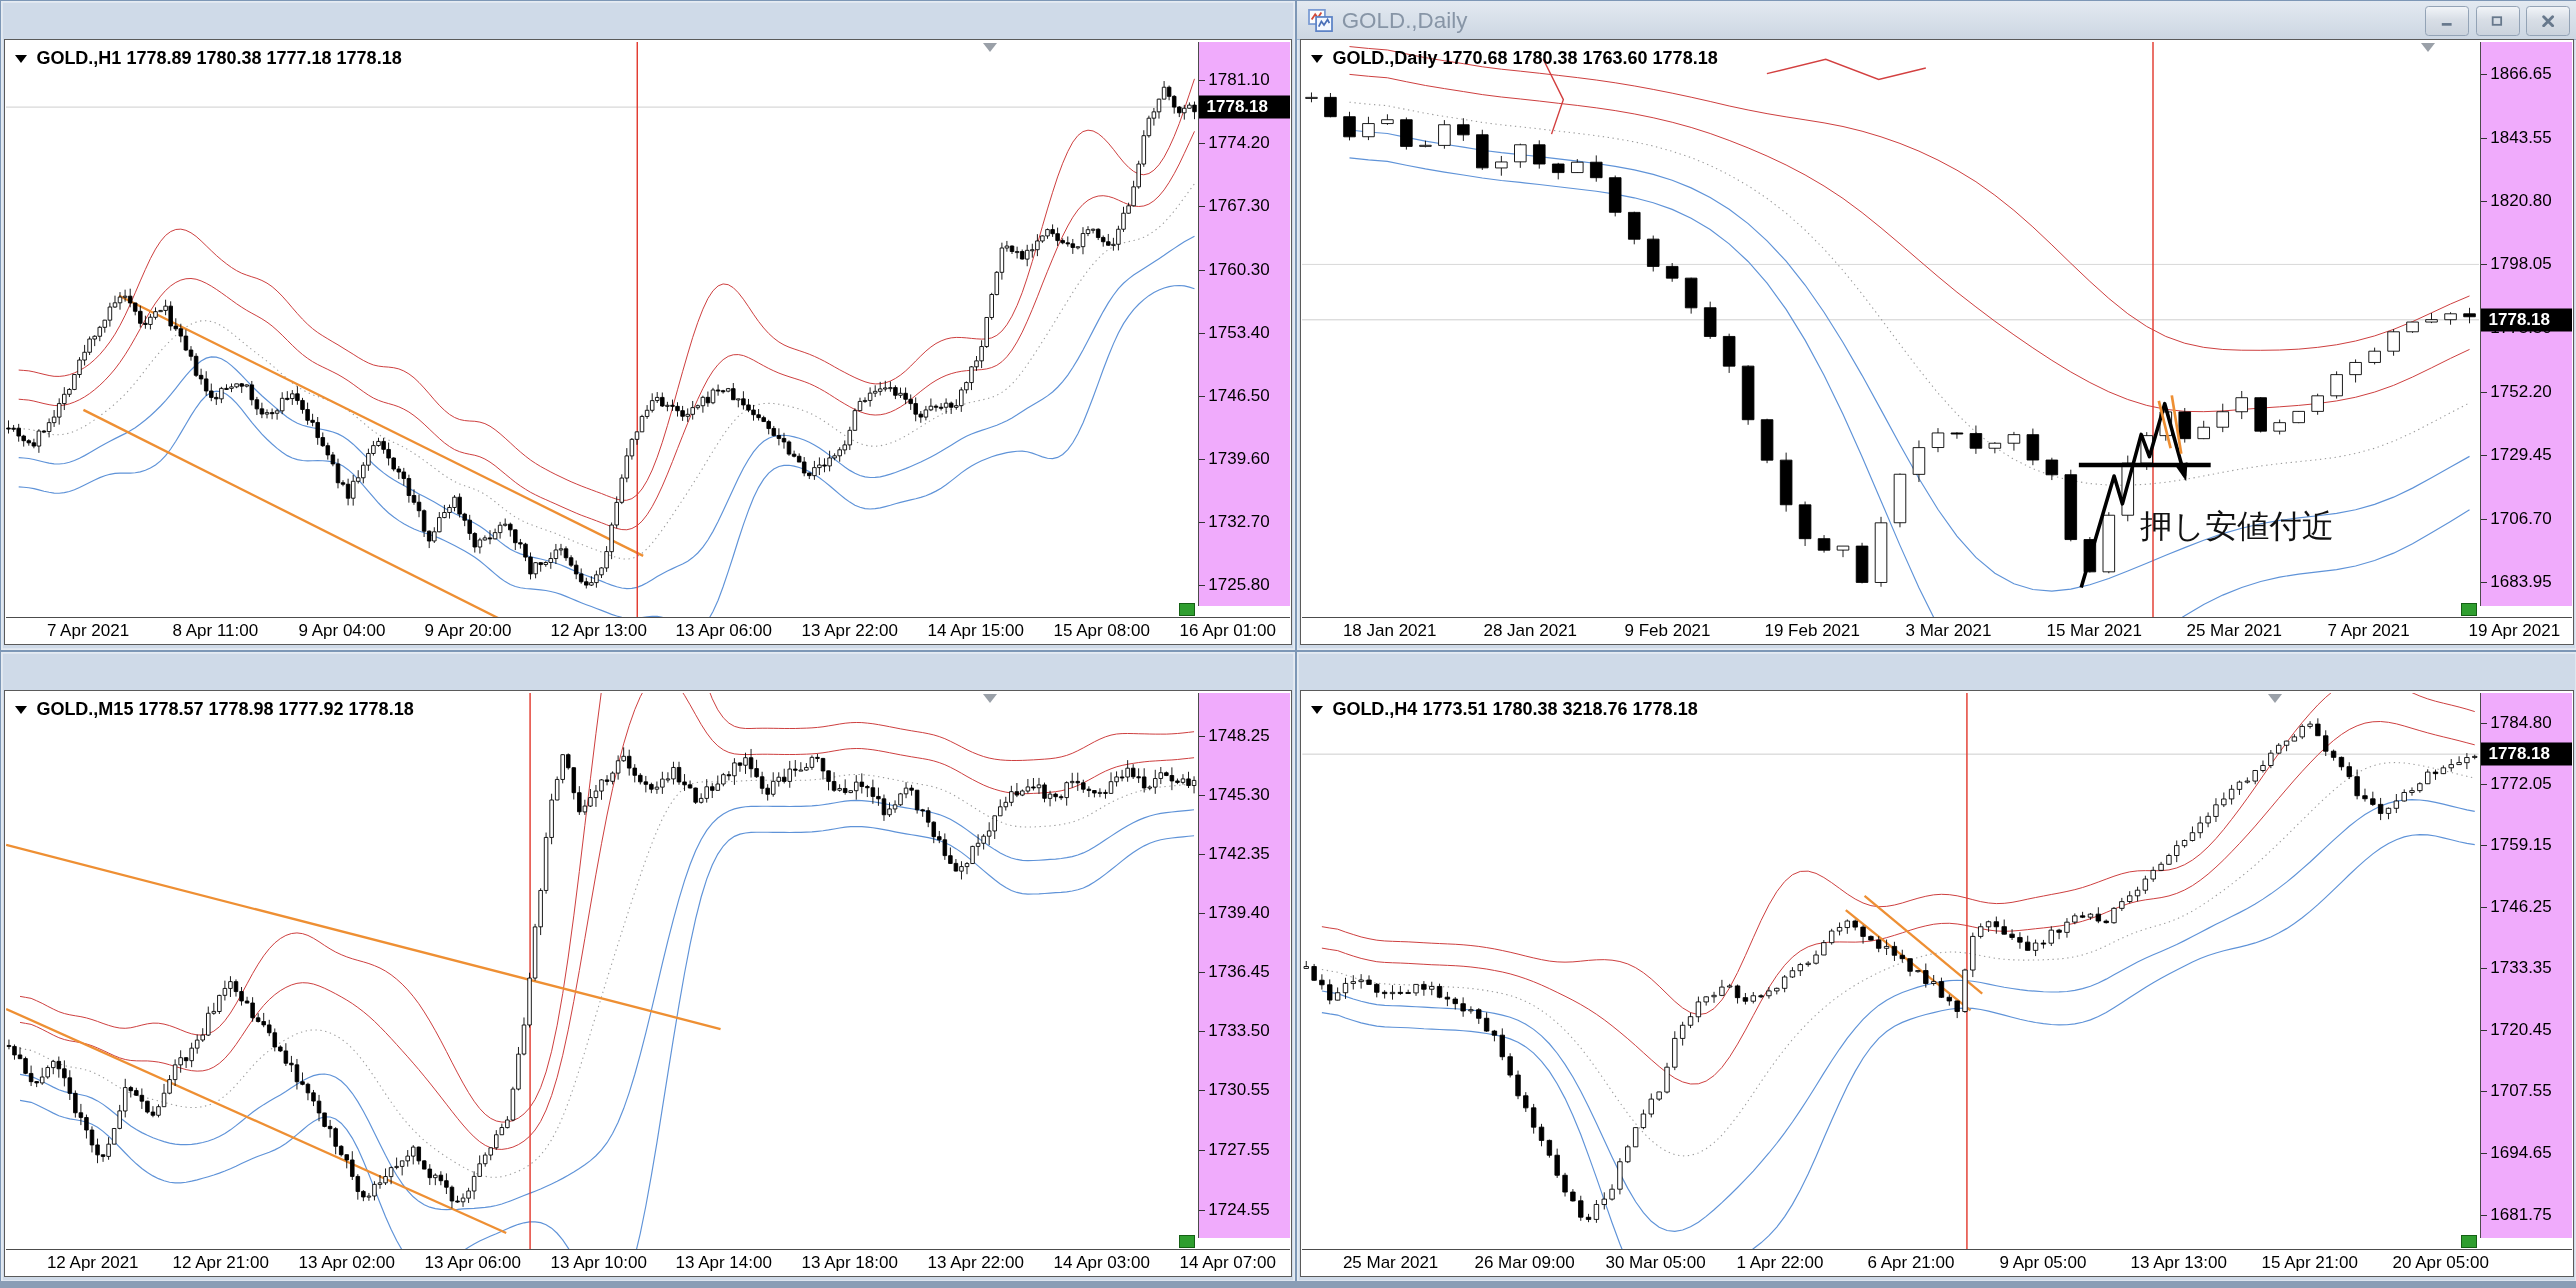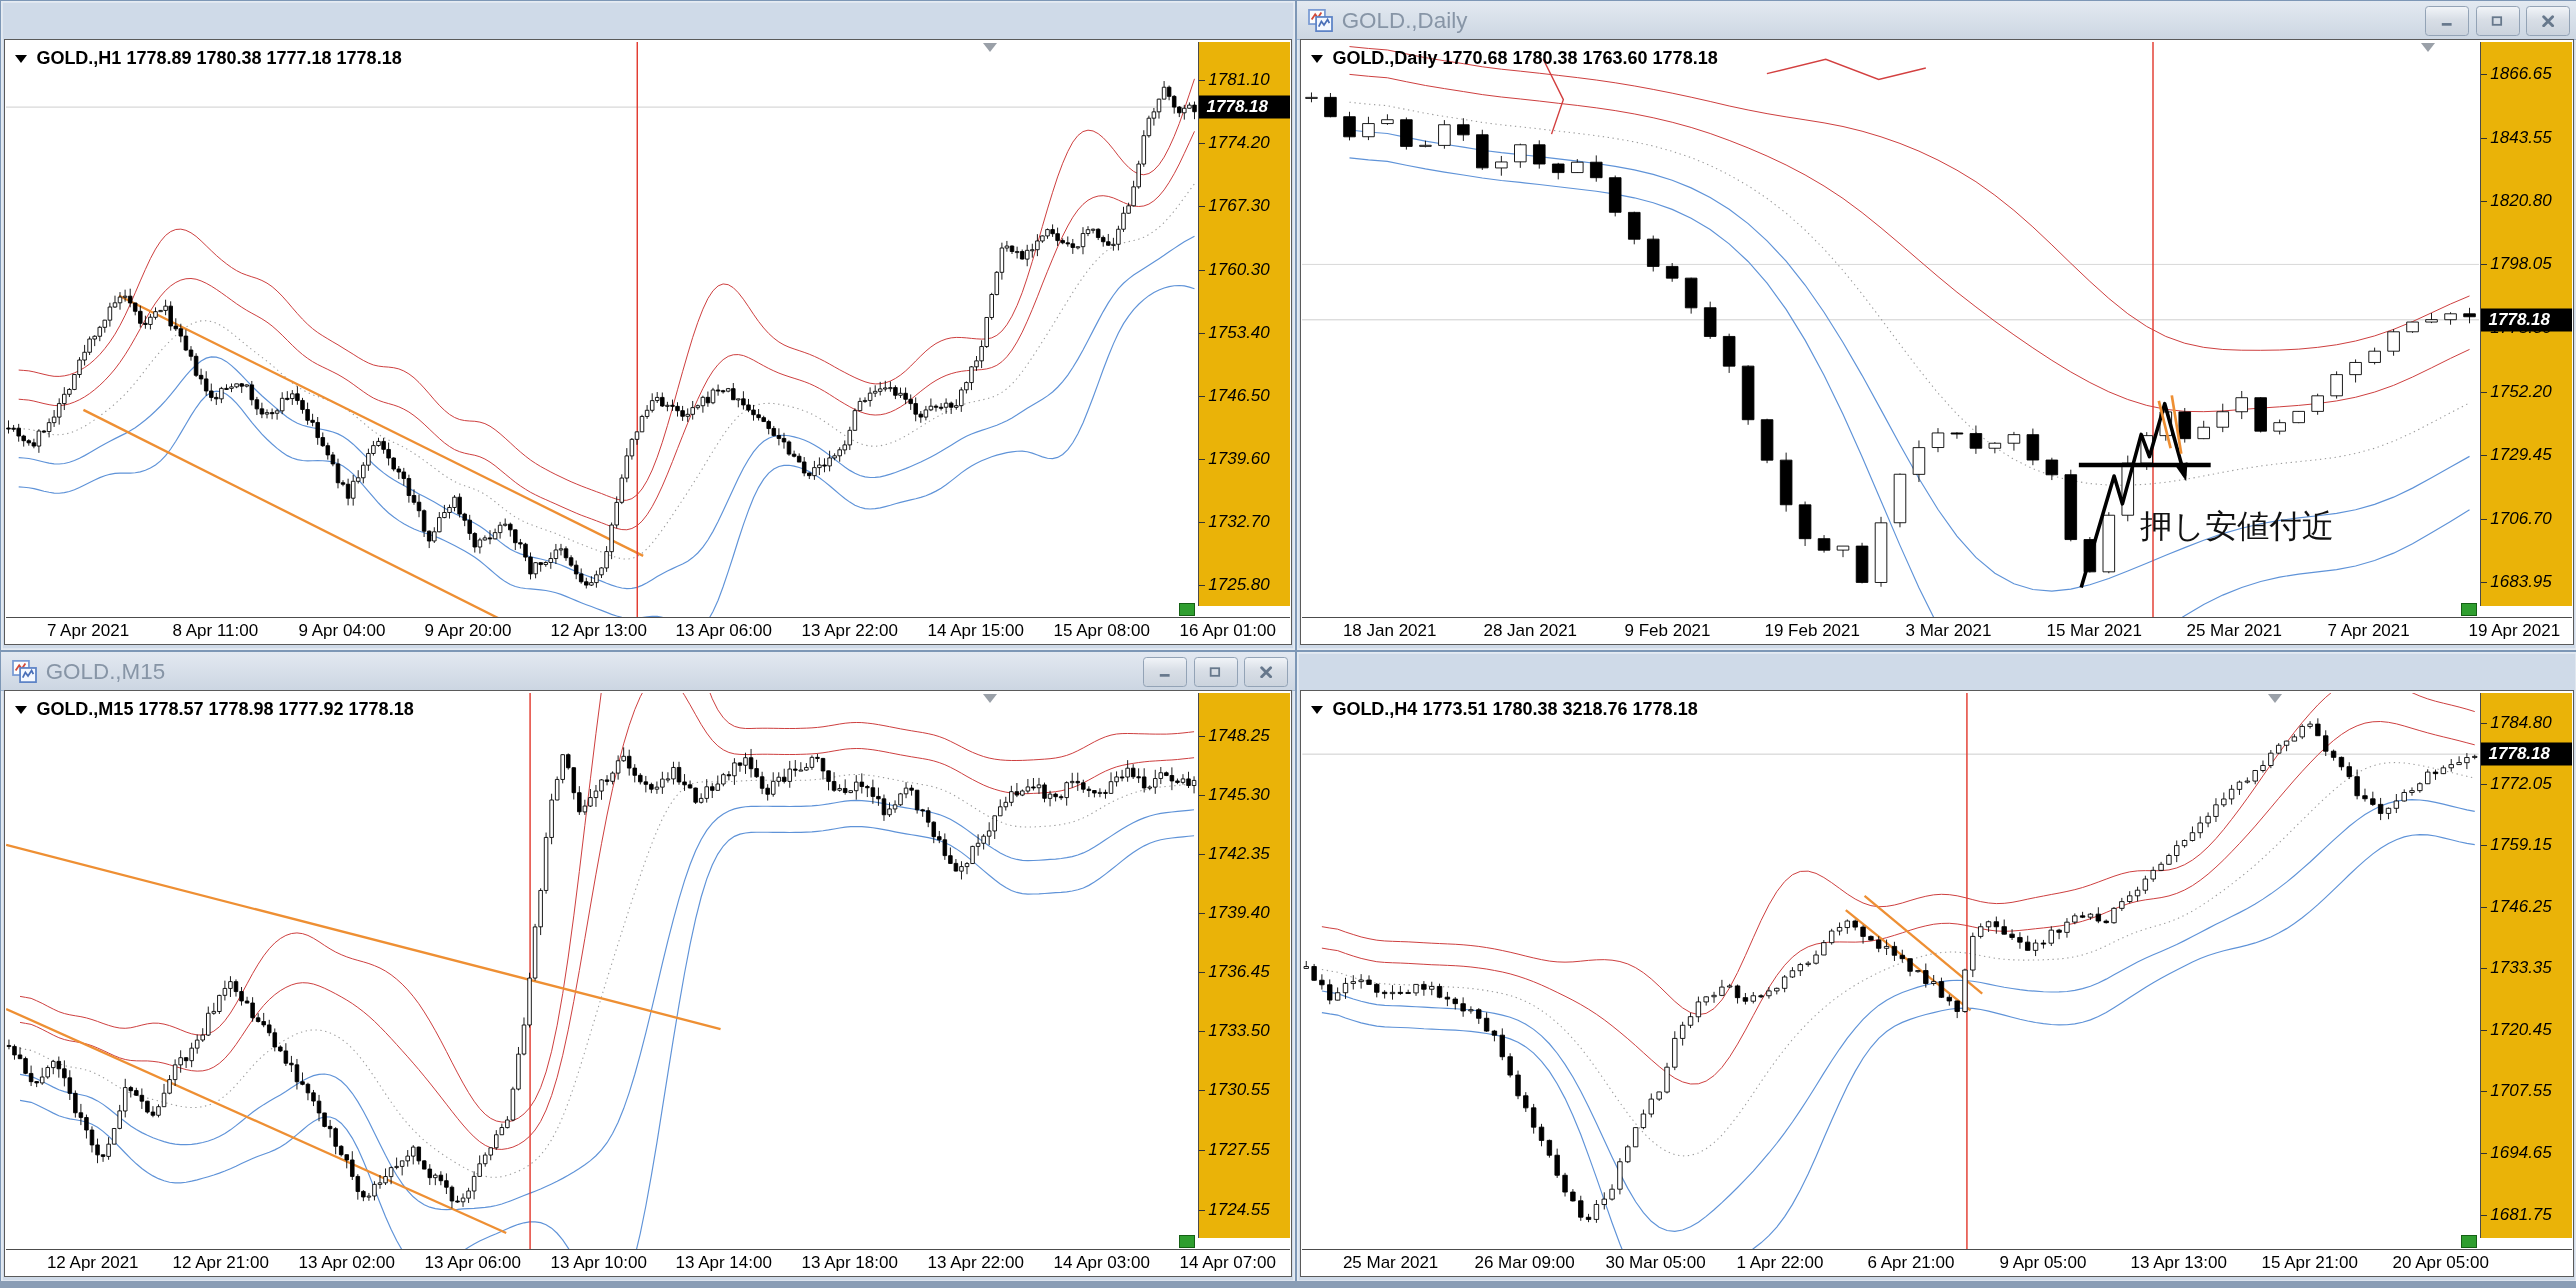--- a/index.html
+++ b/index.html
@@ -16,21 +16,21 @@
   .tbuttons{margin-left:auto;display:flex;gap:6.3px;}
   .tbtn{width:42px;height:28px;border:0.9px solid #8aa0bd;border-radius:3.6px;
     background:linear-gradient(#f4f8fc,#d4e0ee 45%,#c3d4e8);display:flex;align-items:center;justify-content:center;color:#33425c;}
   .win.inactive .tbtn{color:#67788c;border-color:#93a3b6;background:linear-gradient(#f1f4f8,#d8dee6 45%,#cbd3dd);}
   .win.active .tbtn.close{background:linear-gradient(#eba38e,#d2664c 45%,#b94c37);border-color:#93402d;color:#ffffff;}
   .i-min{fill:currentColor;}
   .i-rest{fill:none;stroke:currentColor;stroke-width:2;}
   .i-x{stroke:currentColor;stroke-width:3.2;fill:none;stroke-linecap:round;}
   .client{position:absolute;left:2.7px;right:2.7px;top:38px;bottom:5.4px;background:#ffffff;border:0.9px solid #5a5a5a;}
   .plot{position:absolute;left:1.8px;top:1.8px;right:94px;bottom:27px;overflow:hidden;cursor:crosshair;}
-  .paxis{position:absolute;top:1.8px;right:1.8px;width:91px;bottom:38px;border-left:0.9px solid #4c4c4c;background:#eab308;font-style:italic;}
+  .paxis{position:absolute;top:1.8px;right:1.8px;width:91px;bottom:38px;border-left:0.9px solid #4c4c4c;background:#f0abfc;}
   .daxis{position:absolute;left:1.8px;right:1.8px;bottom:1.8px;height:24px;border-top:0.9px solid #4c4c4c;background:#fff;}
   .info{position:absolute;top:8px;left:10.7px;z-index:5;display:flex;align-items:center;gap:9px;
     font-size:18px;font-weight:bold;color:#000;pointer-events:none;}
   .tri{width:0;height:0;border-left:6.3px solid transparent;border-right:6.3px solid transparent;border-top:8px solid #000;}
   .ptickmark{position:absolute;left:0;width:6.3px;height:0.9px;background:#333;}
   .plabel{position:absolute;left:9.8px;transform:translateY(-50%);font-size:17px;color:#000;white-space:nowrap;}
   .pbox{position:absolute;left:0;right:0;height:23px;background:#000;color:#fff;font-size:17px;font-weight:bold;
     display:flex;align-items:center;padding-left:8px;transform:translateY(-50%);z-index:3;}
   .dlabel{position:absolute;top:3.6px;font-size:17px;color:#000;white-space:nowrap;margin-left:35px;}
   .shift-marker{position:absolute;top:2.7px;left:76%;width:0;height:0;z-index:4;
@@ -191,48 +191,20 @@
           <div class="dlabel" style="left:568px">3 Mar 2021</div>
           <div class="dlabel" style="left:709px">15 Mar 2021</div>
           <div class="dlabel" style="left:849px">25 Mar 2021</div>
           <div class="dlabel" style="left:990px">7 Apr 2021</div>
           <div class="dlabel" style="left:1131px">19 Apr 2021</div>
         </div>
     </div>
   </div>
 
   <div class="win inactive" style="left:0;top:651px;width:1294px;height:630px">
-    <div class="titlebar">
-      <span class="ticon">
-        <svg width="25" height="23" viewBox="0 0 28 26">
-            <rect x="1" y="1" width="18" height="16" fill="#fdfdfd" stroke="#7a9bd4" stroke-width="2"></rect>
-            <path d="M4 12 L8 6 L11 10 L15 4" stroke="#d24a3a" stroke-width="2" fill="none"></path>
-            <rect x="9" y="9" width="18" height="16" fill="#f4f8ff" stroke="#5d83c6" stroke-width="2"></rect>
-            <path d="M12 20 L15 14 L18 18 L22 12 L24 16" stroke="#4a6fb8" stroke-width="2" fill="none"></path>
-          </svg>
-      </span>
-      <span class="ttext">GOLD.,M15</span>
-      <span class="tbuttons">
-        <span class="tbtn">
-            <svg width="14.3" height="12.5" viewBox="0 0 16 14">
-              <rect class="i-min" x="2" y="9" width="11" height="3"></rect>
-            </svg>
-          </span>
-        <span class="tbtn">
-            <svg width="14.3" height="12.5" viewBox="0 0 16 14">
-              <rect class="i-rest" x="3" y="2.5" width="9.5" height="8.5"></rect>
-            </svg>
-          </span>
-        <span class="tbtn">
-            <svg width="14.3" height="12.5" viewBox="0 0 16 14">
-              <path class="i-x" d="M3 2 L13 12 M13 2 L3 12"></path>
-            </svg>
-          </span>
-      </span>
-    </div>
     <div class="client">
       <div class="info">
           <span class="tri"></span>
           <span>GOLD.,M15  1778.57 1778.98 1777.92 1778.18</span>
         </div>
       <div class="plot">
           <svg xmlns="http://www.w3.org/2000/svg" width="1191" height="556" style="display:block" viewBox="0 0 1332 622">
             <path d="M15.5 397.6 L21.7 398.7 L27.9 399.8 L34.1 402.4 L40.3 405.4 L46.5 408.6 L52.7 411.8 L58.9 414.7 L65.1 416.8 L71.2 418.2 L77.4 419.2 L83.6 420.3 L89.8 421.8 L96.0 423.9 L102.2 426.7 L108.4 430.1 L114.6 433.8 L120.8 437.7 L127.0 441.5 L133.2 444.9 L139.4 447.7 L145.6 449.9 L151.8 451.7 L158.0 453.2 L164.2 454.8 L170.4 456.4 L176.6 458.0 L182.8 459.7 L189.0 461.2 L195.2 462.4 L201.3 463.3 L207.5 463.7 L213.7 463.6 L219.9 462.8 L226.1 461.2 L232.3 458.8 L238.5 455.3 L244.7 450.7 L250.9 445.1 L257.1 438.7 L263.3 431.6 L269.5 424.4 L275.7 417.3 L281.9 410.8 L288.1 405.0 L294.3 399.9 L300.5 395.4 L306.7 391.3 L312.9 387.6 L319.1 384.2 L325.3 381.3 L331.5 379.0 L337.6 377.5 L343.8 376.8 L350.0 377.1 L356.2 378.3 L362.4 380.3 L368.6 383.2 L374.8 387.0 L381.0 391.8 L387.2 397.6 L393.4 404.4 L399.6 412.2 L405.8 420.7 L412.0 429.7 L418.2 439.1 L424.4 448.5 L430.6 457.6 L436.8 466.3 L443.0 474.5 L449.2 482.0 L455.4 488.8 L461.6 495.0 L467.7 500.6 L473.9 505.7 L480.1 510.4 L486.3 514.8 L492.5 519.0 L498.7 522.9 L504.9 526.7 L511.1 530.3 L517.3 533.6 L523.5 536.5 L529.7 539.0 L535.9 540.7 L542.1 541.7 L548.3 541.8 L554.5 541.1 L560.7 539.6 L566.9 537.5 L573.1 534.9 L579.3 531.8 L585.5 527.9 L591.7 523.1 L597.9 517.0 L604.0 509.3 L610.2 499.7 L616.4 488.0 L622.6 474.2 L628.8 458.2 L635.0 440.4 L641.2 421.2 L647.4 401.2 L653.6 380.7 L659.8 360.2 L666.0 339.9 L672.2 319.8 L678.4 300.0 L684.6 280.3 L690.8 260.9 L697.0 241.7 L703.2 222.7 L709.4 204.3 L715.6 186.5 L721.8 169.7 L728.0 154.4 L734.1 140.7 L740.3 129.0 L746.5 119.4 L752.7 111.8 L758.9 106.2 L765.1 102.5 L771.3 100.4 L777.5 99.5 L783.7 99.3 L789.9 99.4 L796.1 99.5 L802.3 99.4 L808.5 99.2 L814.7 98.8 L820.9 98.5 L827.1 98.1 L833.3 97.8 L839.5 97.7 L845.7 97.6 L851.9 97.6 L858.1 97.7 L864.3 97.8 L870.4 97.9 L876.6 97.9 L882.8 97.8 L889.0 97.7 L895.2 97.5 L901.4 97.2 L907.6 96.7 L913.8 95.9 L920.0 95.0 L926.2 93.9 L932.4 92.8 L938.6 91.9 L944.8 91.4 L951.0 91.1 L957.2 91.3 L963.4 91.8 L969.6 92.6 L975.8 93.6 L982.0 94.7 L988.2 95.9 L994.4 97.1 L1000.5 98.3 L1006.7 99.4 L1012.9 100.4 L1019.1 101.4 L1025.3 102.5 L1031.5 103.6 L1037.7 105.1 L1043.9 107.0 L1050.1 109.3 L1056.3 112.2 L1062.5 115.6 L1068.7 119.3 L1074.9 123.2 L1081.1 127.2 L1087.3 131.1 L1093.5 134.9 L1099.7 138.4 L1105.9 141.5 L1112.1 144.2 L1118.3 146.5 L1124.5 148.2 L1130.7 149.3 L1136.8 149.9 L1143.0 150.0 L1149.2 149.9 L1155.4 149.5 L1161.6 149.1 L1167.8 148.7 L1174.0 148.1 L1180.2 147.2 L1186.4 146.1 L1192.6 144.5 L1198.8 142.4 L1205.0 139.7 L1211.2 136.6 L1217.4 133.1 L1223.6 129.4 L1229.8 125.8 L1236.0 122.4 L1242.2 119.3 L1248.4 116.6 L1254.6 114.1 L1260.8 111.9 L1266.9 110.0 L1273.1 108.4 L1279.3 107.0 L1285.5 105.9 L1291.7 105.1 L1297.9 104.5 L1304.1 104.0 L1310.3 103.4 L1316.5 102.8 L1322.7 102.2 L1328.9 101.5 " fill="none" stroke="#9b9b9b" stroke-width="1.2" stroke-dasharray="1.5 4"></path>
             <path d="M15.5 368.5 L21.7 369.6 L27.9 370.7 L34.1 373.3 L40.3 376.3 L46.5 379.5 L52.7 382.7 L58.9 385.6 L65.1 387.7 L71.2 389.1 L77.4 390.1 L83.6 391.2 L89.8 392.6 L96.0 394.6 L102.2 397.1 L108.4 399.9 L114.6 402.8 L120.8 405.7 L127.0 408.2 L133.2 410.0 L139.4 411.1 L145.6 411.5 L151.8 411.6 L158.0 411.6 L164.2 412.1 L170.4 412.9 L176.6 414.2 L182.8 415.9 L189.0 417.8 L195.2 419.6 L201.3 421.3 L207.5 422.5 L213.7 423.0 L219.9 422.7 L226.1 421.3 L232.3 418.5 L238.5 414.3 L244.7 408.7 L250.9 401.6 L257.1 393.3 L263.3 384.2 L269.5 374.8 L275.7 365.6 L281.9 357.1 L288.1 349.5 L294.3 343.0 L300.5 337.5 L306.7 333.0 L312.9 329.4 L319.1 326.6 L325.3 324.8 L331.5 324.1 L337.6 324.4 L343.8 325.6 L350.0 327.7 L356.2 330.3 L362.4 333.3 L368.6 336.5 L374.8 339.9 L381.0 343.5 L387.2 347.4 L393.4 351.8 L399.6 356.5 L405.8 361.7 L412.0 367.3 L418.2 373.4 L424.4 379.8 L430.6 386.4 L436.8 393.2 L443.0 400.1 L449.2 407.0 L455.4 414.1 L461.6 421.3 L467.7 428.7 L473.9 436.3 L480.1 444.1 L486.3 452.0 L492.5 460.0 L498.7 468.0 L504.9 475.8 L511.1 483.3 L517.3 490.3 L523.5 496.6 L529.7 501.9 L535.9 506.0 L542.1 508.8 L548.3 510.3 L554.5 510.6 L560.7 509.7 L566.9 508.0 L573.1 505.2 L579.3 501.3 L585.5 496.0 L591.7 488.9 L597.9 479.3 L604.0 466.6 L610.2 450.3 L616.4 429.9 L622.6 405.3 L628.8 376.8 L635.0 344.9 L641.2 310.5 L647.4 274.6 L653.6 238.3 L659.8 202.7 L666.0 168.6 L672.2 136.5 L678.4 107.1 L684.6 80.6 L690.8 56.9 L697.0 36.3 L703.2 18.7 L709.4 4.2 L715.6 -7.2 L721.8 -15.3 L728.0 -19.9 L734.1 -21.1 L740.3 -19.1 L746.5 -14.1 L752.7 -6.7 L758.9 2.6 L765.1 13.2 L771.3 24.3 L777.5 35.1 L783.7 44.8 L789.9 52.9 L796.1 59.1 L802.3 63.6 L808.5 66.5 L814.7 68.1 L820.9 68.7 L827.1 68.9 L833.3 68.8 L839.5 68.6 L845.7 68.5 L851.9 68.5 L858.1 68.6 L864.3 68.7 L870.4 68.8 L876.6 68.8 L882.8 68.8 L889.0 68.6 L895.2 68.4 L901.4 68.1 L907.6 67.6 L913.8 66.9 L920.0 65.9 L926.2 64.8 L932.4 63.8 L938.6 62.8 L944.8 62.3 L951.0 62.1 L957.2 62.2 L963.4 62.8 L969.6 63.5 L975.8 64.5 L982.0 65.6 L988.2 66.8 L994.4 68.0 L1000.5 69.2 L1006.7 70.3 L1012.9 71.4 L1019.1 72.4 L1025.3 73.4 L1031.5 74.5 L1037.7 76.0 L1043.9 77.9 L1050.1 80.2 L1056.3 83.1 L1062.5 86.3 L1068.7 89.8 L1074.9 93.4 L1081.1 96.8 L1087.3 100.0 L1093.5 103.0 L1099.7 105.6 L1105.9 107.7 L1112.1 109.5 L1118.3 110.9 L1124.5 111.9 L1130.7 112.4 L1136.8 112.6 L1143.0 112.6 L1149.2 112.3 L1155.4 112.0 L1161.6 111.6 L1167.8 111.1 L1174.0 110.4 L1180.2 109.4 L1186.4 107.9 L1192.6 106.0 L1198.8 103.5 L1205.0 100.6 L1211.2 97.3 L1217.4 93.9 L1223.6 90.5 L1229.8 87.4 L1236.0 84.8 L1242.2 82.6 L1248.4 81.0 L1254.6 79.7 L1260.8 78.7 L1266.9 77.8 L1273.1 77.0 L1279.3 76.4 L1285.5 76.0 L1291.7 75.6 L1297.9 75.2 L1304.1 74.9 L1310.3 74.4 L1316.5 73.7 L1322.7 73.1 L1328.9 72.4 " fill="none" stroke="#cc3b3b" stroke-width="1.1"></path>
             <path d="M15.5 339.4 L21.7 340.5 L27.9 341.6 L34.1 344.3 L40.3 347.2 L46.5 350.5 L52.7 353.6 L58.9 356.5 L65.1 358.6 L71.2 360.0 L77.4 361.1 L83.6 362.1 L89.8 363.5 L96.0 365.3 L102.2 367.4 L108.4 369.7 L114.6 371.8 L120.8 373.6 L127.0 374.8 L133.2 375.1 L139.4 374.5 L145.6 373.1 L151.8 371.5 L158.0 370.1 L164.2 369.3 L170.4 369.4 L176.6 370.4 L182.8 372.1 L189.0 374.3 L195.2 376.8 L201.3 379.3 L207.5 381.3 L213.7 382.5 L219.9 382.6 L226.1 381.3 L232.3 378.3 L238.5 373.4 L244.7 366.6 L250.9 358.0 L257.1 347.9 L263.3 336.8 L269.5 325.3 L275.7 313.9 L281.9 303.4 L288.1 294.0 L294.3 286.1 L300.5 279.6 L306.7 274.7 L312.9 271.2 L319.1 269.1 L325.3 268.4 L331.5 269.2 L337.6 271.2 L343.8 274.4 L350.0 278.2 L356.2 282.4 L362.4 286.3 L368.6 289.8 L374.8 292.7 L381.0 295.2 L387.2 297.3 L393.4 299.1 L399.6 300.8 L405.8 302.7 L412.0 305.0 L418.2 307.7 L424.4 311.1 L430.6 315.2 L436.8 320.1 L443.0 325.7 L449.2 332.1 L455.4 339.4 L461.6 347.6 L467.7 356.8 L473.9 366.9 L480.1 377.7 L486.3 389.1 L492.5 401.0 L498.7 413.1 L504.9 425.0 L511.1 436.4 L517.3 447.1 L523.5 456.7 L529.7 464.8 L535.9 471.3 L542.1 475.9 L548.3 478.8 L554.5 480.0 L560.7 479.9 L566.9 478.4 L573.1 475.5 L579.3 470.9 L585.5 464.2 L591.7 454.7 L597.9 441.5 L604.0 423.9 L610.2 400.8 L616.4 371.7 L622.6 336.4 L628.8 295.4 L635.0 249.3 L641.2 199.7 L647.4 148.0 L653.6 96.0 L659.8 45.2 L666.0 -2.7 L672.2 -46.7 L678.4 -85.7 L684.6 -119.2 L690.8 -147.0 L697.0 -169.0 L703.2 -185.3 L709.4 -195.9 L715.6 -200.9 L721.8 -200.3 L728.0 -194.1 L734.1 -182.9 L740.3 -167.1 L746.5 -147.6 L752.7 -125.2 L758.9 -101.1 L765.1 -76.1 L771.3 -51.8 L777.5 -29.3 L783.7 -9.7 L789.9 6.4 L796.1 18.8 L802.3 27.7 L808.5 33.7 L814.7 37.3 L820.9 39.0 L827.1 39.7 L833.3 39.7 L839.5 39.5 L845.7 39.4 L851.9 39.4 L858.1 39.5 L864.3 39.6 L870.4 39.7 L876.6 39.7 L882.8 39.7 L889.0 39.5 L895.2 39.3 L901.4 39.0 L907.6 38.5 L913.8 37.8 L920.0 36.8 L926.2 35.8 L932.4 34.7 L938.6 33.8 L944.8 33.2 L951.0 33.0 L957.2 33.1 L963.4 33.7 L969.6 34.4 L975.8 35.4 L982.0 36.5 L988.2 37.7 L994.4 38.9 L1000.5 40.1 L1006.7 41.2 L1012.9 42.3 L1019.1 43.3 L1025.3 44.3 L1031.5 45.5 L1037.7 46.9 L1043.9 48.8 L1050.1 51.1 L1056.3 54.0 L1062.5 57.1 L1068.7 60.3 L1074.9 63.5 L1081.1 66.4 L1087.3 68.9 L1093.5 71.1 L1099.7 72.8 L1105.9 74.0 L1112.1 74.8 L1118.3 75.3 L1124.5 75.5 L1130.7 75.5 L1136.8 75.4 L1143.0 75.1 L1149.2 74.8 L1155.4 74.4 L1161.6 74.0 L1167.8 73.5 L1174.0 72.7 L1180.2 71.5 L1186.4 69.8 L1192.6 67.5 L1198.8 64.6 L1205.0 61.4 L1211.2 58.0 L1217.4 54.6 L1223.6 51.6 L1229.8 49.0 L1236.0 47.1 L1242.2 45.9 L1248.4 45.4 L1254.6 45.3 L1260.8 45.4 L1266.9 45.6 L1273.1 45.7 L1279.3 45.9 L1285.5 46.0 L1291.7 46.0 L1297.9 46.0 L1304.1 45.7 L1310.3 45.3 L1316.5 44.7 L1322.7 44.0 L1328.9 43.3 " fill="none" stroke="#cc3b3b" stroke-width="1.1"></path>

